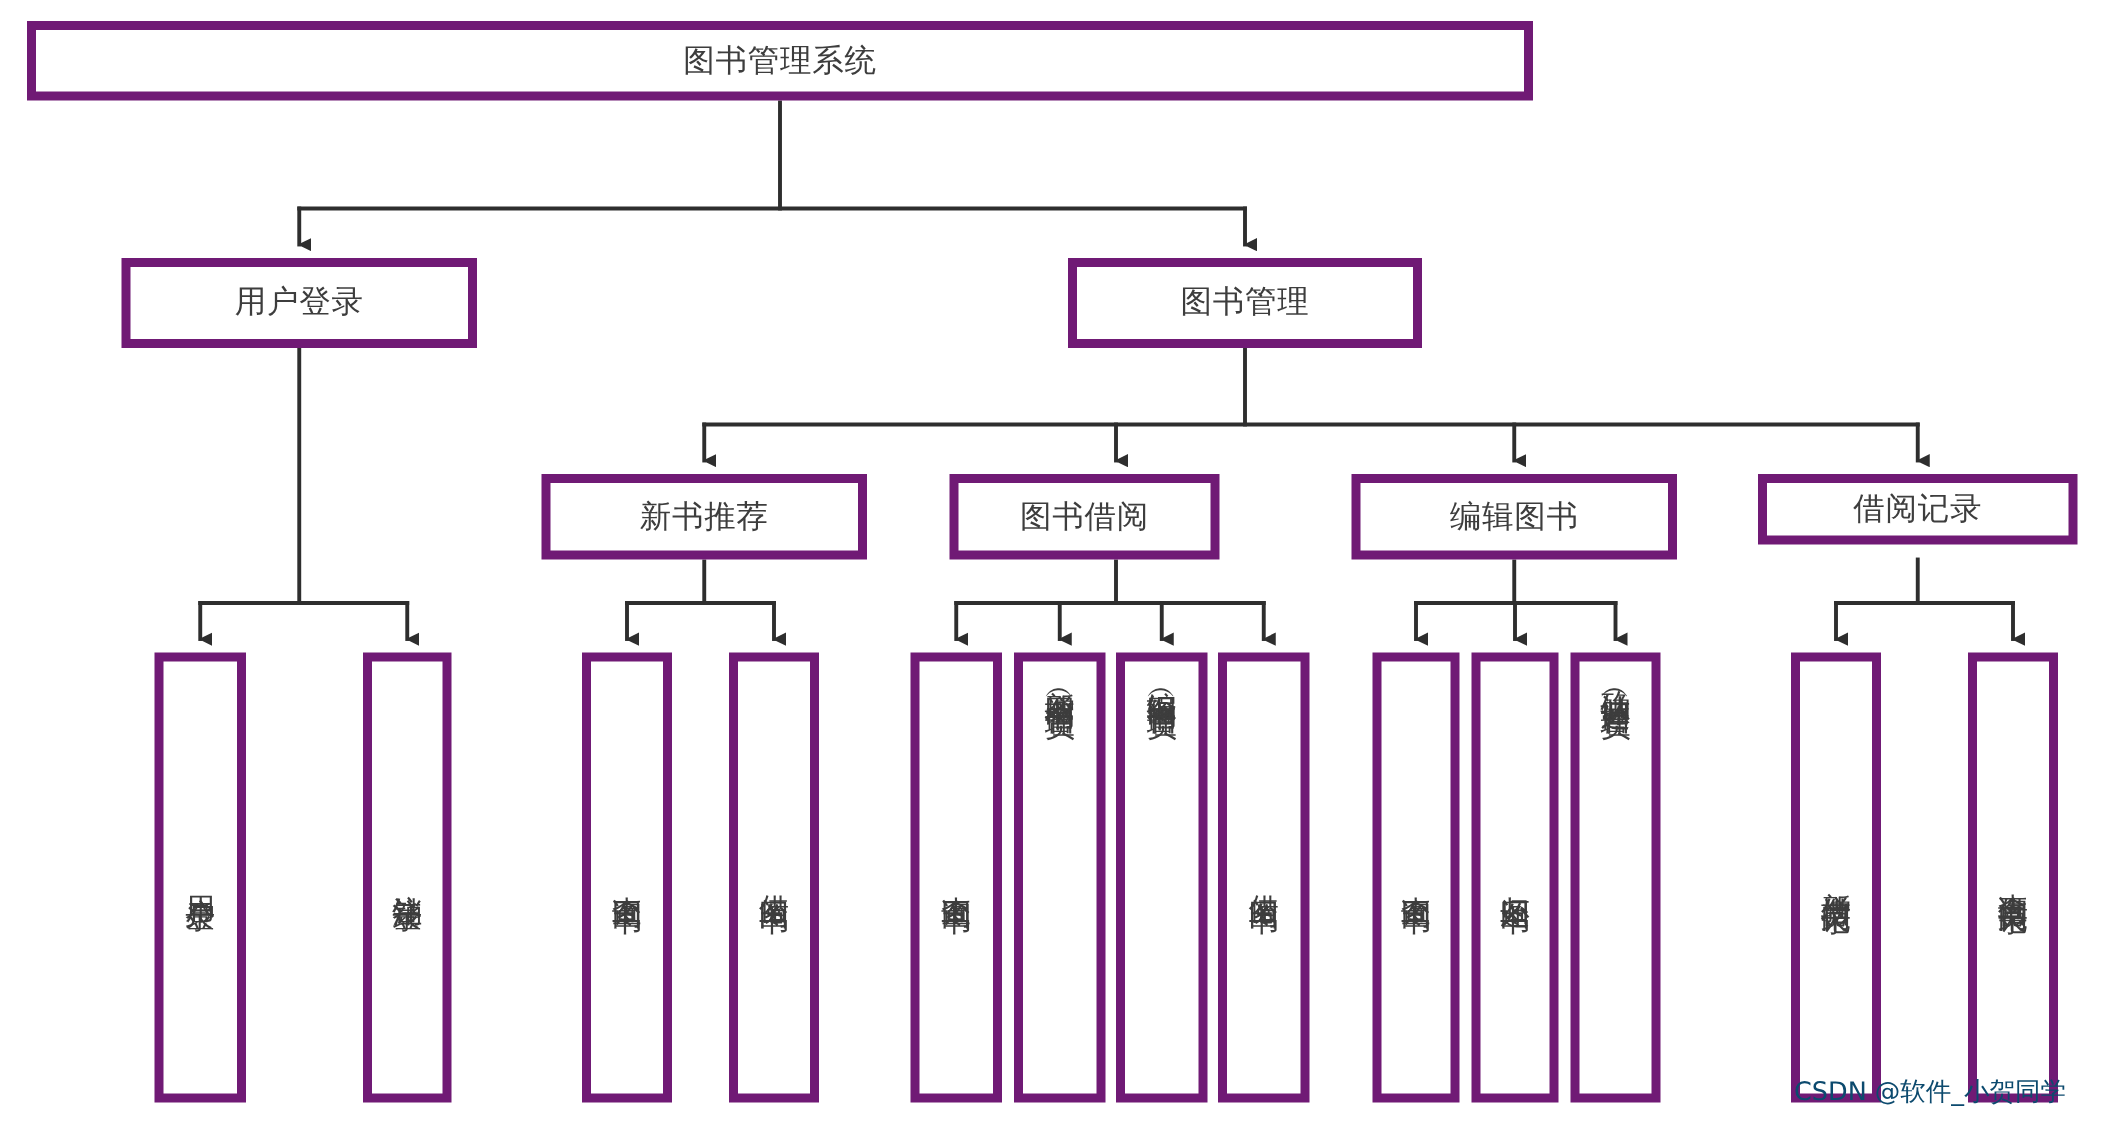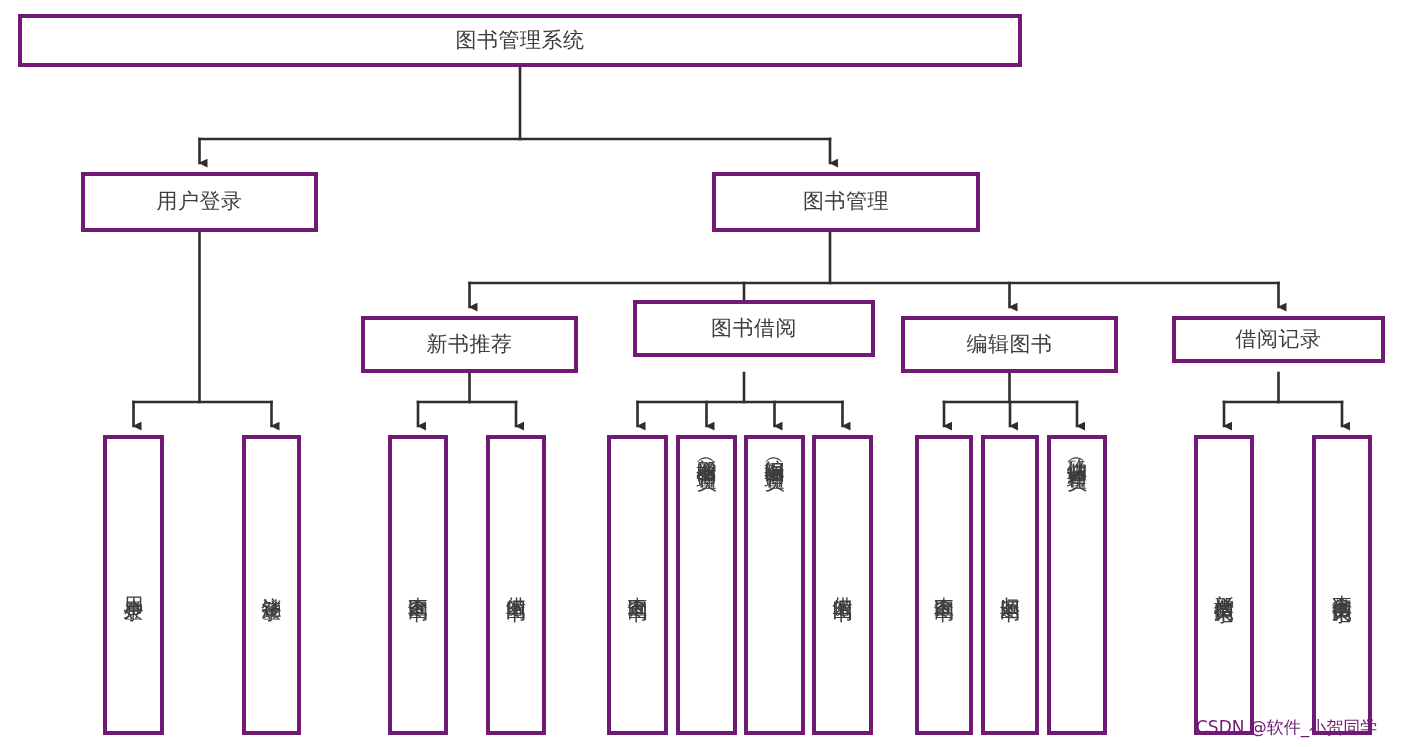--- a/index.html
+++ b/index.html
@@ -25,21 +25,21 @@
     position: absolute;
     left: 0;
     top: 0;
     width: 1405px;
     height: 747px;
     display: block;
   }
   .node-box {
     position: absolute;
     box-sizing: border-box;
-    border: 4px solid #701a75;
+    border: 6px solid #701a75;
     background: #ffffff;
     display: flex;
     align-items: center;
     justify-content: center;
     overflow: hidden;
   }
   .node-label-h {
     font-size: 21px;
     color: #3d3d3d;
     line-height: 1.1;
@@ -61,21 +61,21 @@
   }
   .leaf-box.top-aligned {
     align-items: flex-start;
     padding-top: 4px;
   }
   #watermark {
     position: absolute;
     left: 1196px;
     top: 716px;
     font-size: 17px;
-    color: #701a75;
+    color: #0c4a6e;
     white-space: nowrap;
     font-family: "DejaVu Sans", "Liberation Sans", sans-serif;
   }
 </style>
 </head>
 <body>
 
 <div id="diagram-root">
 
   <svg id="tree-svg" viewBox="0 0 1405 747" xmlns="http://www.w3.org/2000/svg">
@@ -135,27 +135,27 @@
       </g>
   </svg>
 
   <div id="node-layer">
       <div class="node-box" style="left: 18px; top: 14px; width: 1004px; height: 53px;">
         <span class="node-label-h">图书管理系统</span>
       </div>
       <div class="node-box" style="left: 81px; top: 172px; width: 237px; height: 60px;">
         <span class="node-label-h">用户登录</span>
       </div>
-      <div class="node-box" style="left: 712px; top: 172px; width: 268px; height: 60px;">
+      <div class="node-box" style="left: 712px; top: 172px; width: 236px; height: 60px;">
         <span class="node-label-h">图书管理</span>
       </div>
       <div class="node-box" style="left: 361px; top: 316px; width: 217px; height: 57px;">
         <span class="node-label-h">新书推荐</span>
       </div>
-      <div class="node-box" style="left: 633px; top: 300px; width: 242px; height: 57px;">
+      <div class="node-box" style="left: 633px; top: 316px; width: 180px; height: 57px;">
         <span class="node-label-h">图书借阅</span>
       </div>
       <div class="node-box" style="left: 901px; top: 316px; width: 217px; height: 57px;">
         <span class="node-label-h">编辑图书</span>
       </div>
       <div class="node-box" style="left: 1172px; top: 316px; width: 213px; height: 47px;">
         <span class="node-label-h">借阅记录</span>
       </div>
       <div class="node-box leaf-box" style="left: 103px; top: 435px; width: 61px; height: 300px;">
         <span class="node-label-v">用户登录</span>

